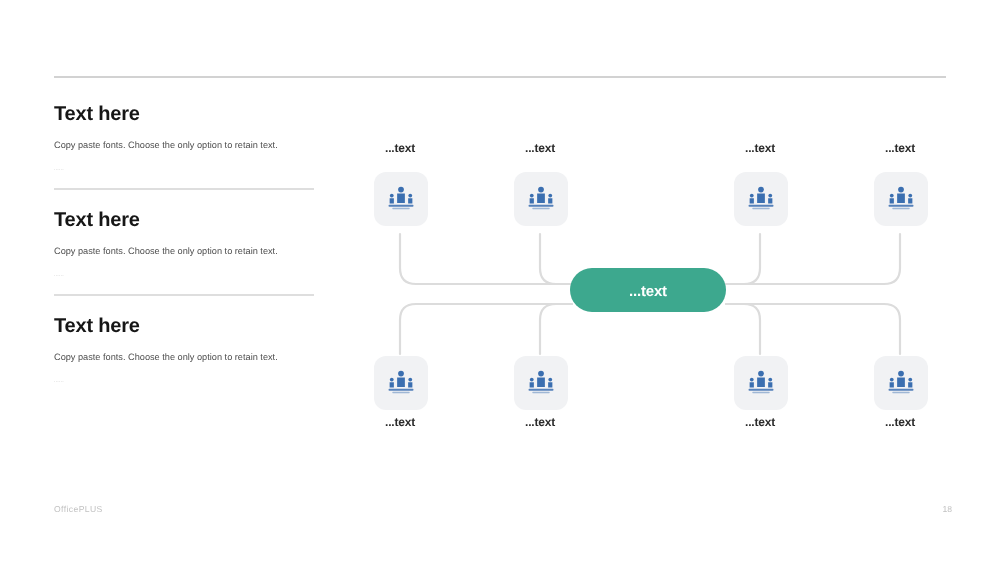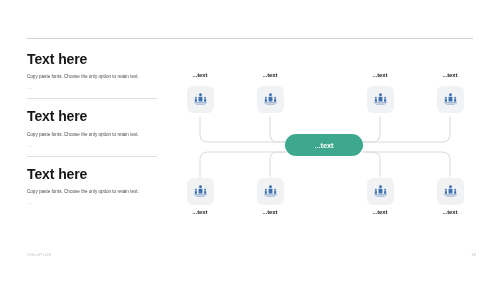--- a/index.html
+++ b/index.html
@@ -37,21 +37,21 @@
     position: absolute;
     left: 27px;
     top: 52px;
     width: 142px;
   }
   .text-block {
     position: relative;
     margin-bottom: 10px;
   }
   .block-title {
-    font-size: 14px;
+    font-size: 10px;
     font-weight: bold;
     letter-spacing: -0.1px;
     color: #161616;
     margin: 0 0 6px 0;
     line-height: 1.1;
   }
   .block-body {
     font-size: 4.6px;
     line-height: 1.95;
     color: #4c4c4c;

